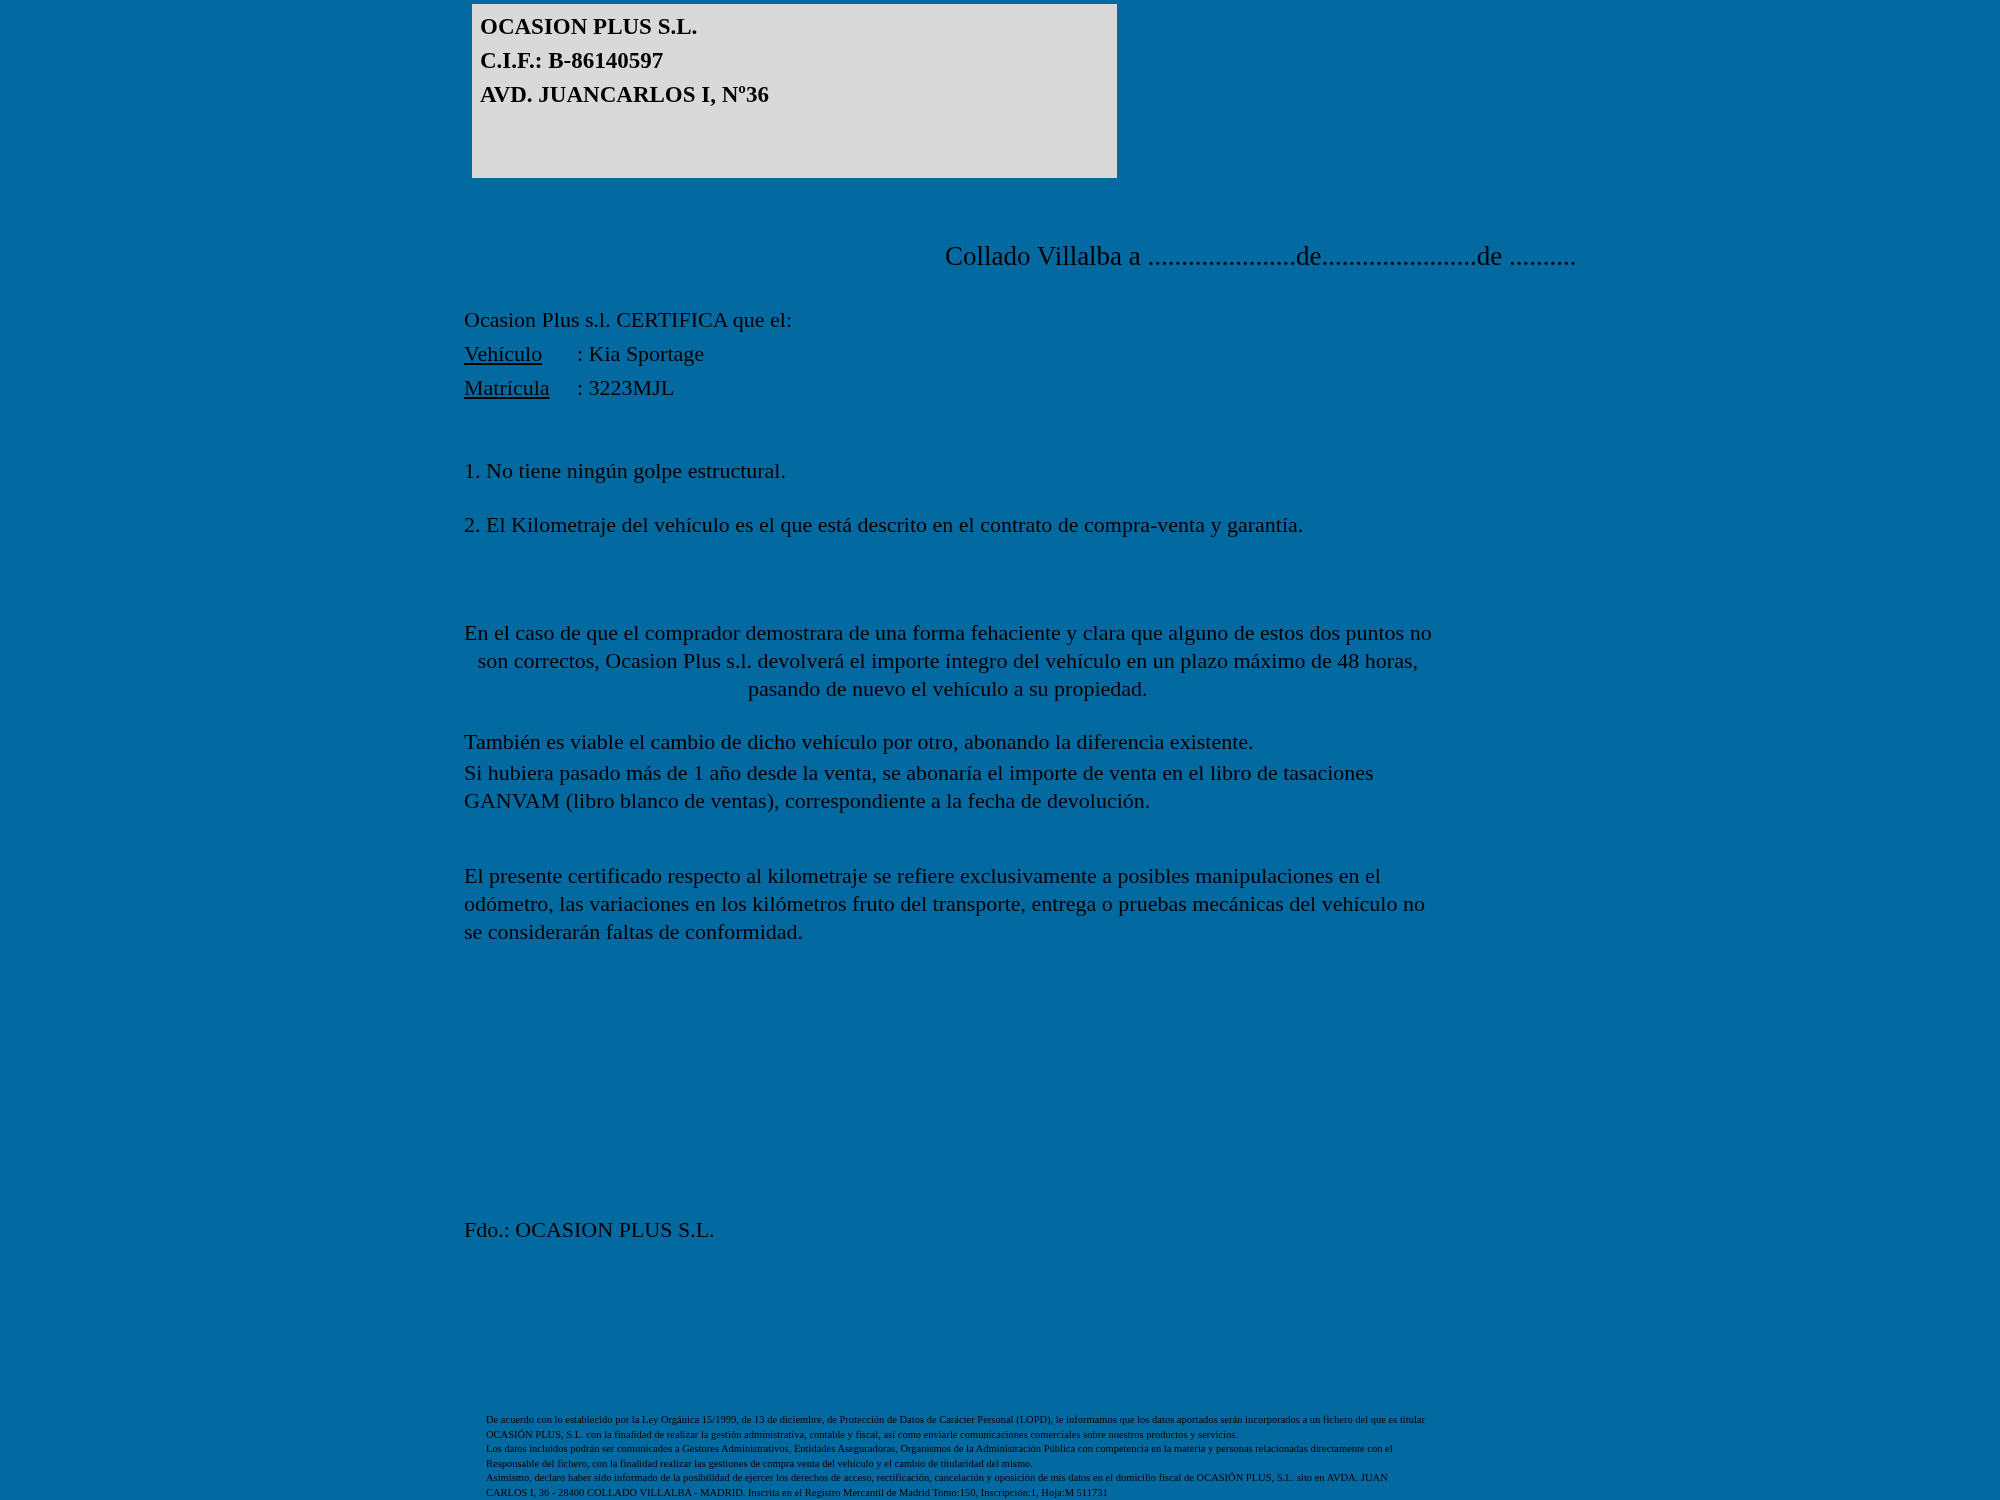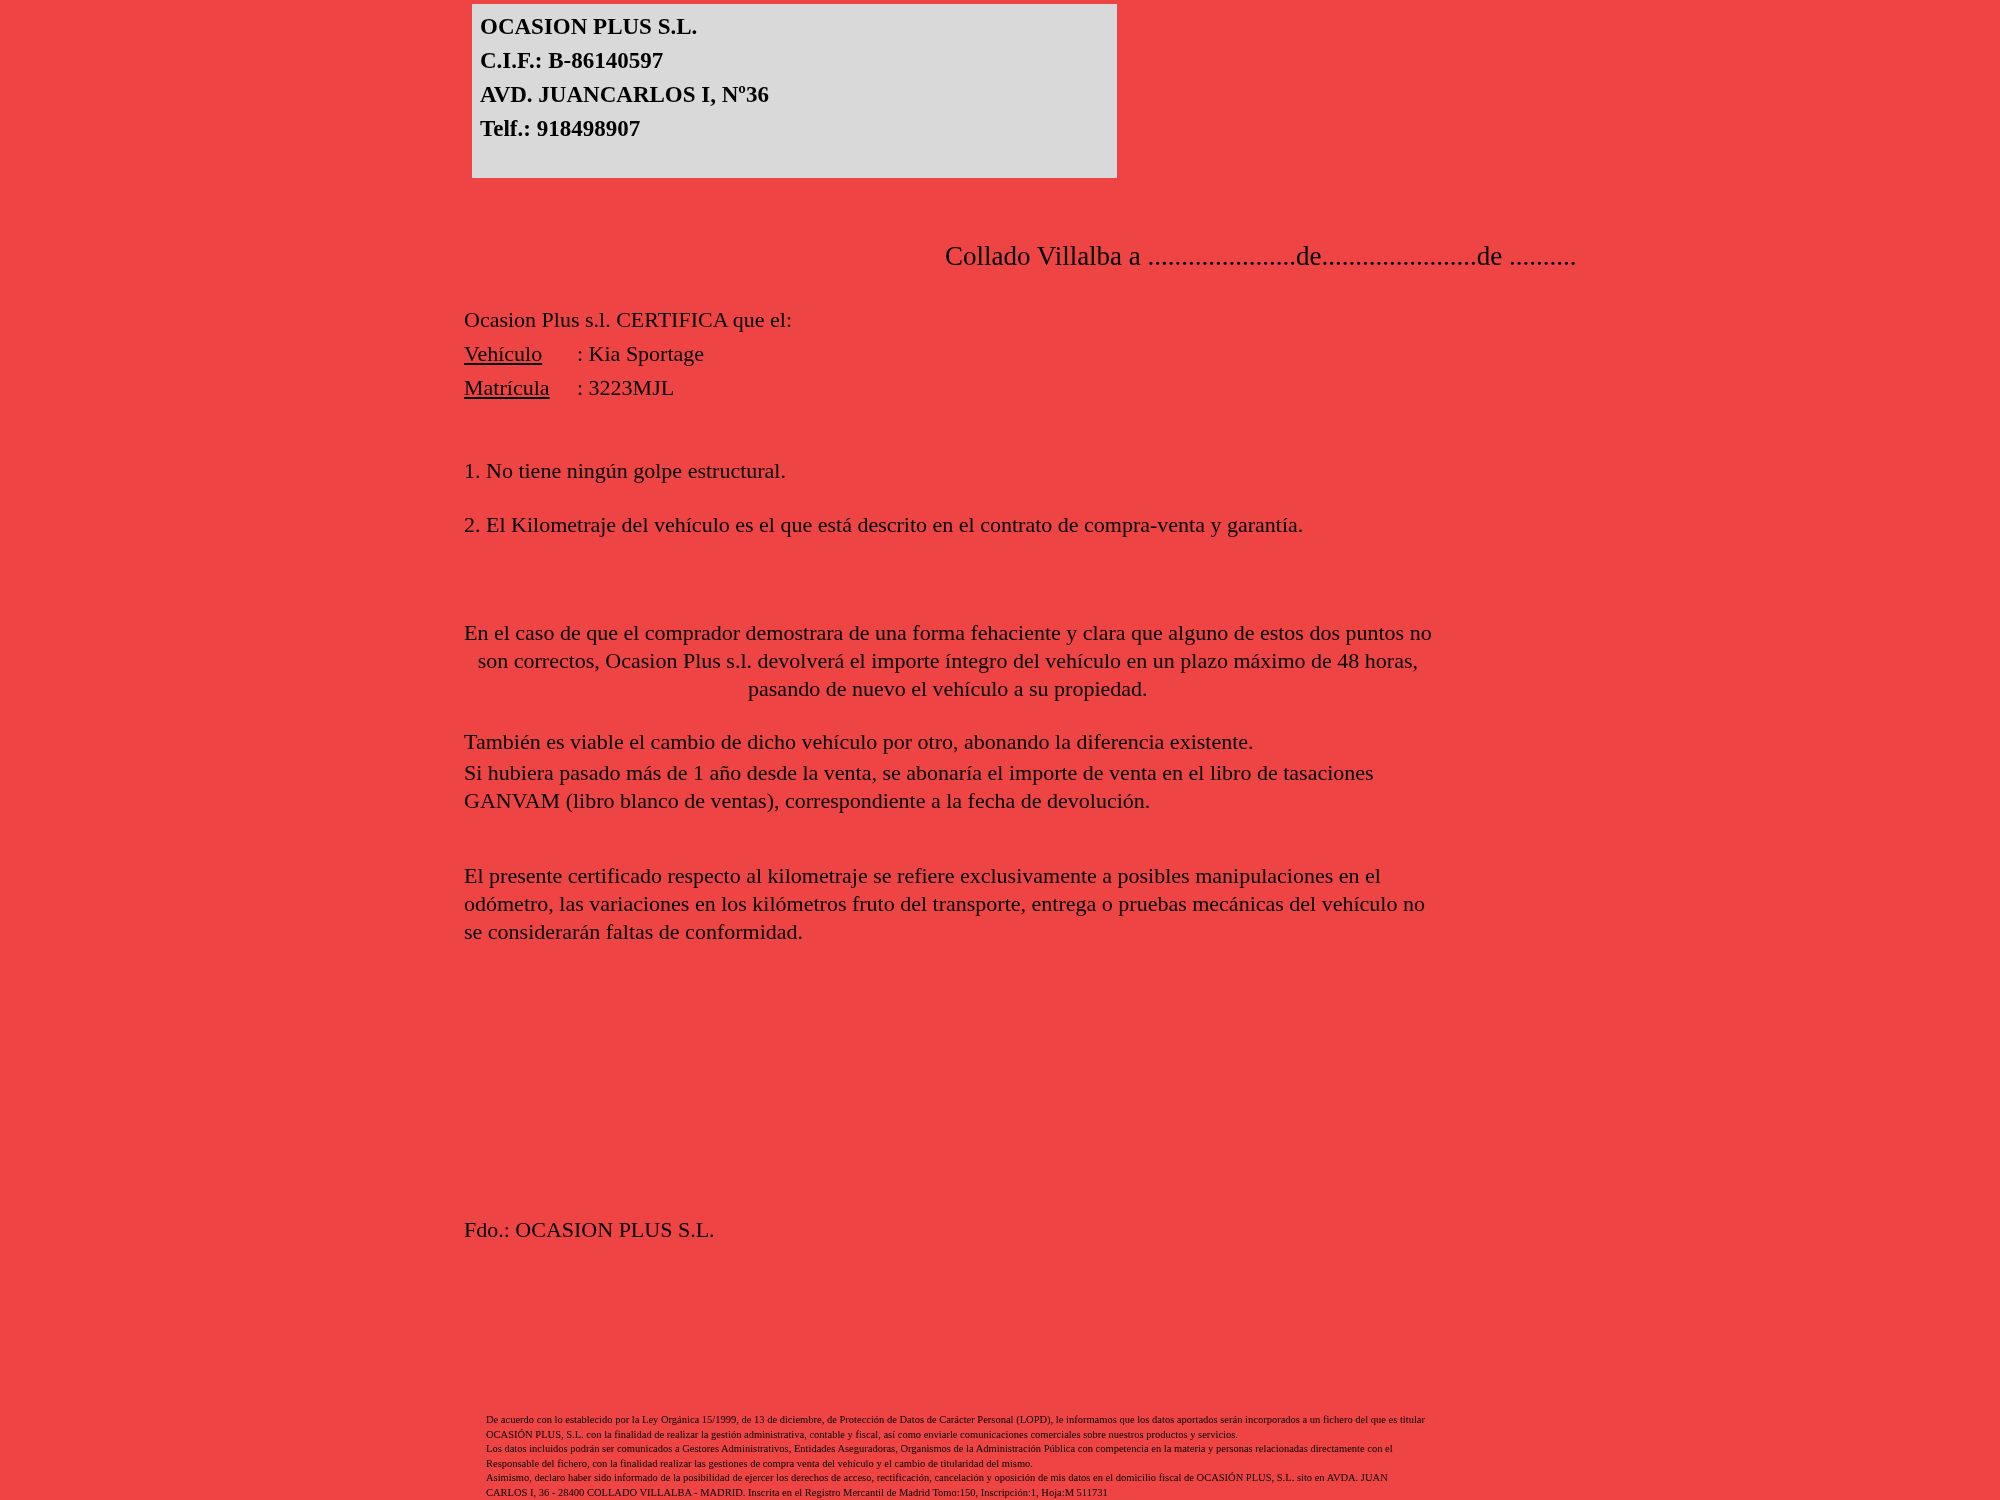--- a/index.html
+++ b/index.html
@@ -4,21 +4,21 @@
 <style>
   html, body {
     margin: 0;
     padding: 0;
     background: #ffffff;
   }
   .page {
     position: relative;
     width: 2000px;
     height: 1500px;
-    background: #ef4444;
+    background: #0369a1;
     font-family: "Liberation Serif", "DejaVu Serif", serif;
     color: #000000;
     overflow: hidden;
   }
 
   
   .letterhead {
     position: absolute;
     left: 472px;
     top: 4px;
@@ -110,21 +110,20 @@
 </style>
 </head>
 <body>
 
 <div class="page">
 
   <div class="letterhead">
     <div>OCASION PLUS S.L.</div>
     <div>C.I.F.: B-86140597</div>
     <div>AVD. JUANCARLOS I, Nº36</div>
-    <div>Telf.: 918498907</div>
   </div>
 
   <div class="date-line">Collado Villalba a ......................de.......................de ..........</div>
 
   <div class="certify-block">
     <div>Ocasion Plus s.l. CERTIFICA que el:</div>
     <div class="cert-row"><span class="cert-label"><u>Vehículo</u></span><span>: Kia Sportage</span></div>
     <div class="cert-row"><span class="cert-label"><u>Matrícula</u></span><span>: 3223MJL</span></div>
   </div>
 

